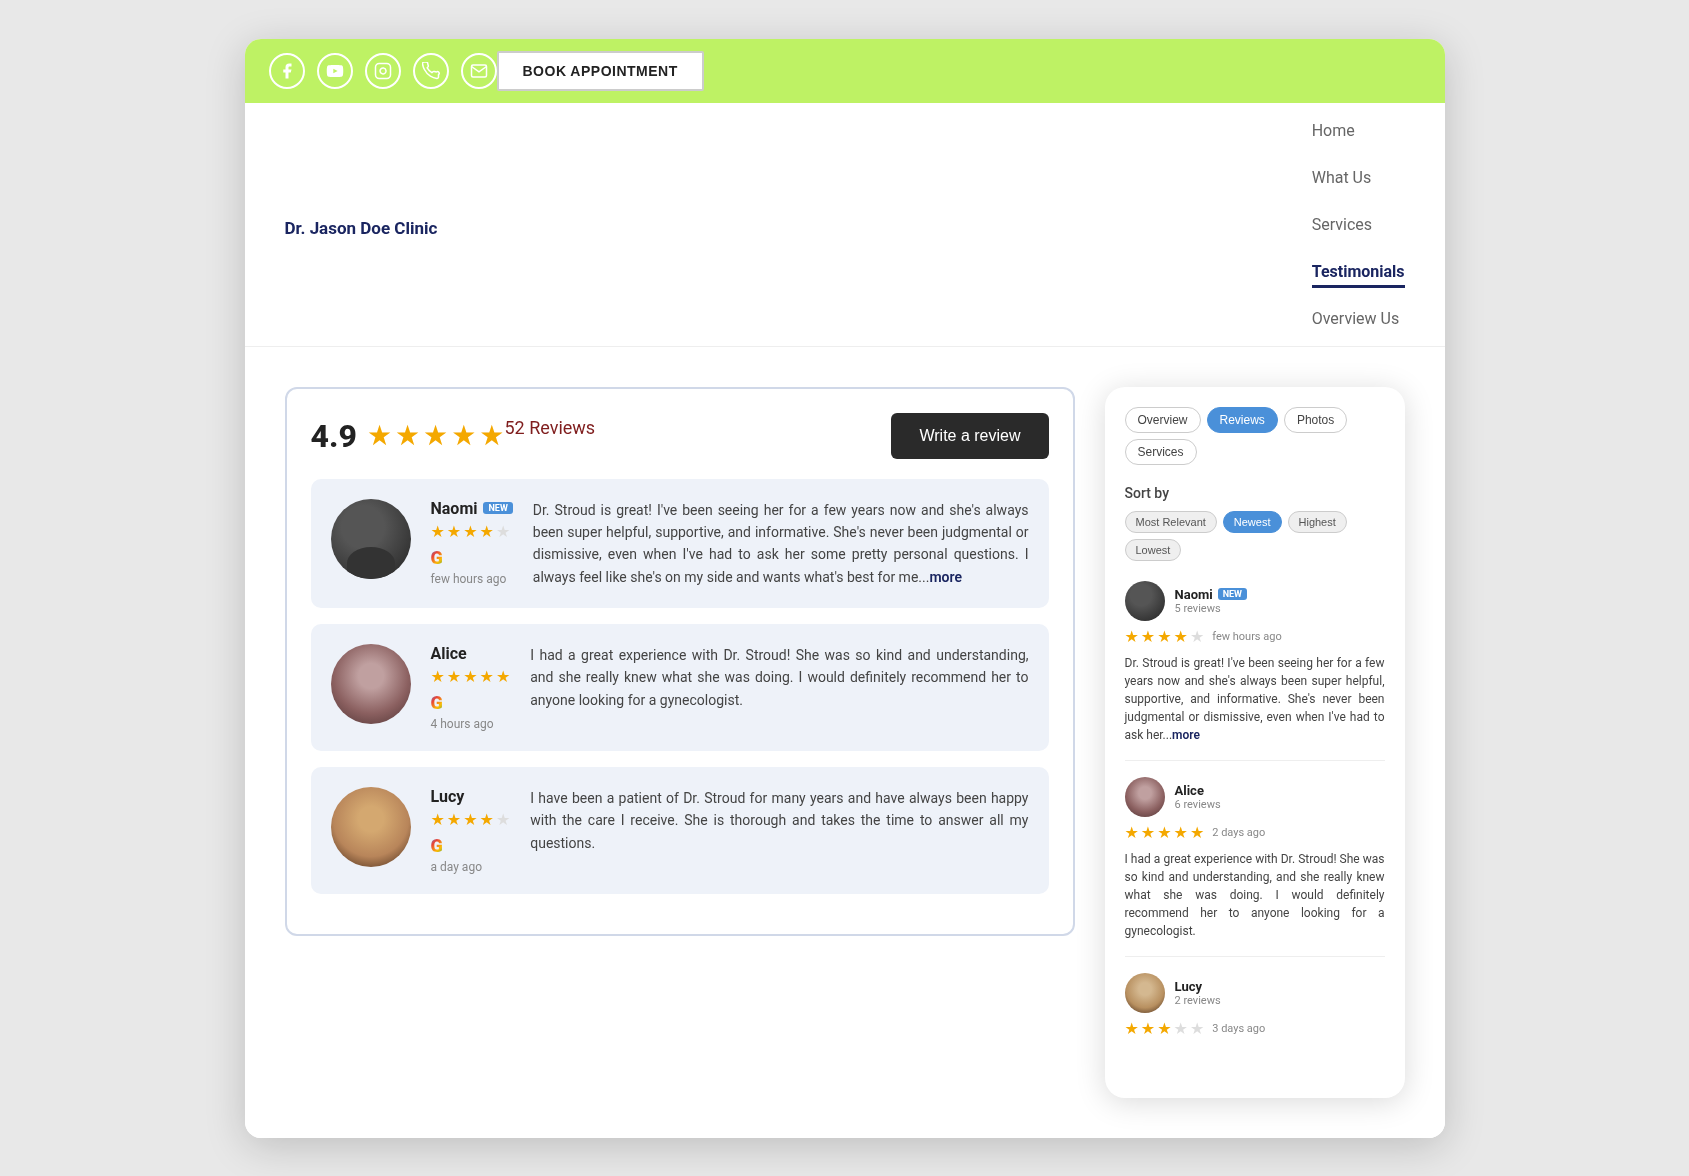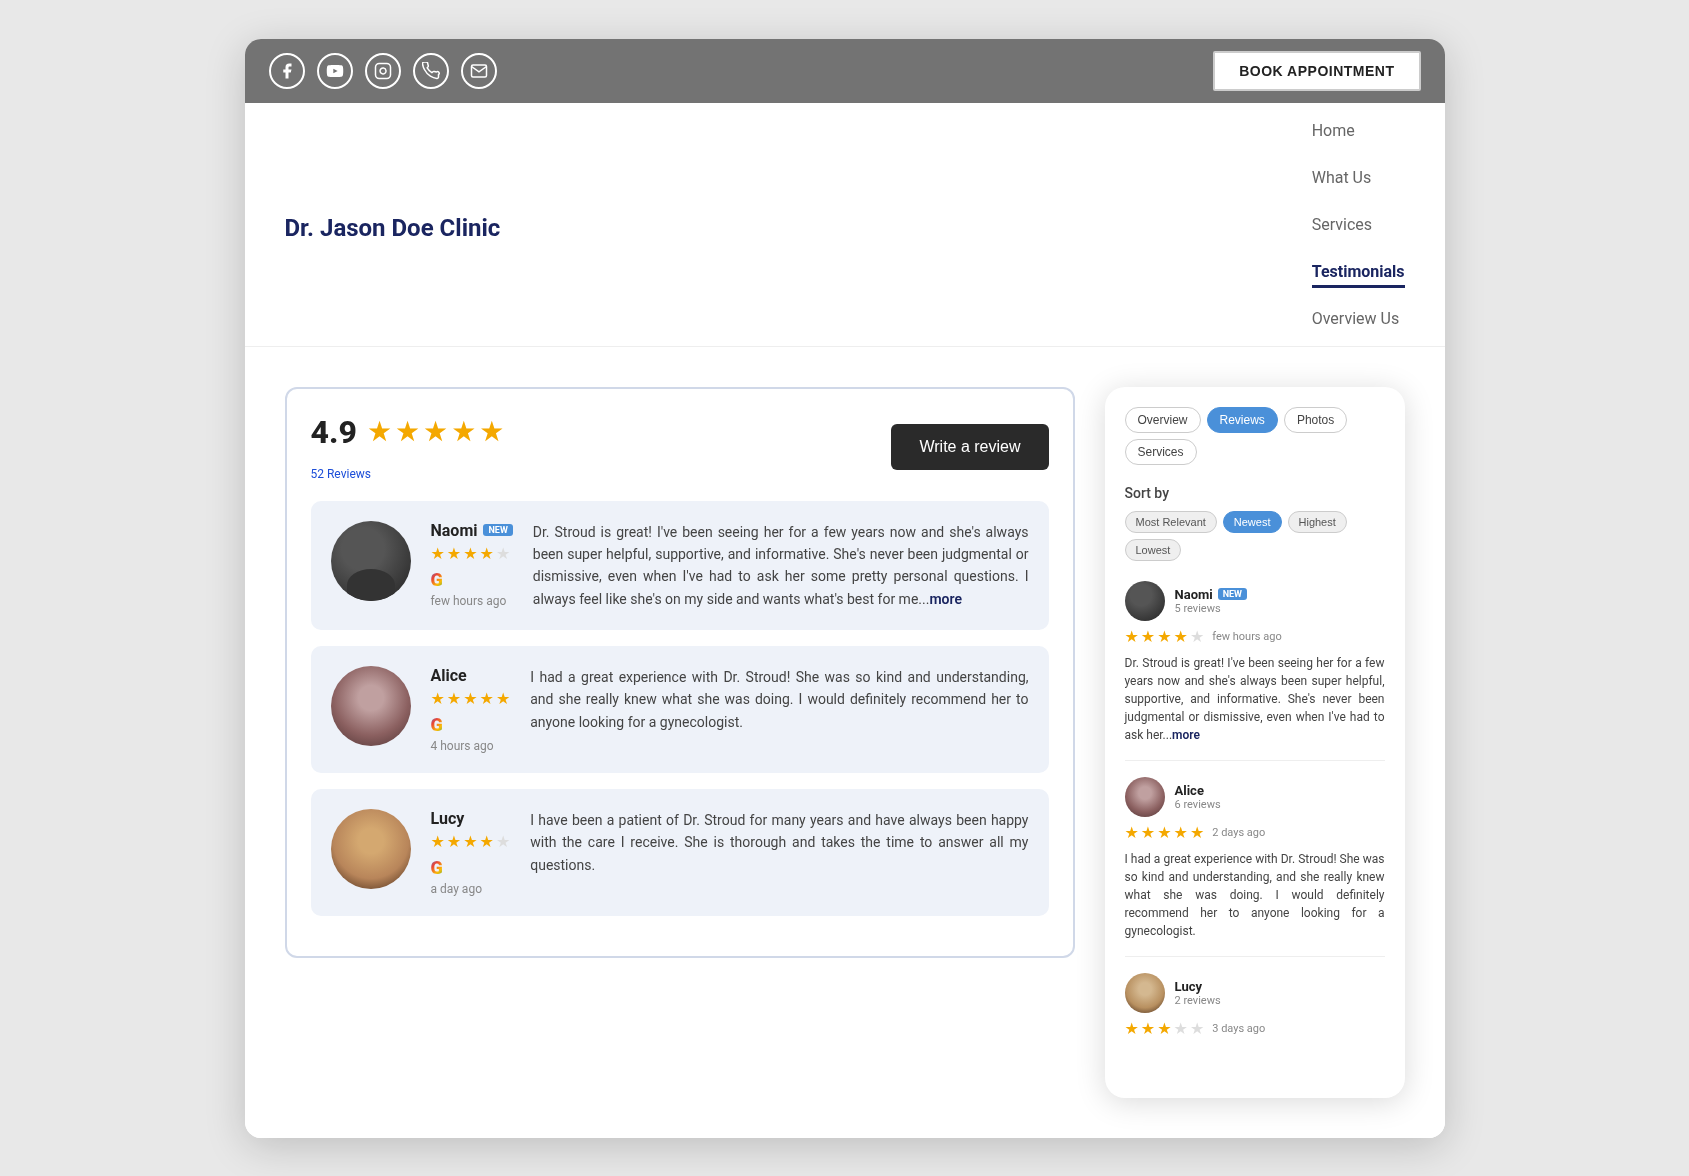--- a/index.html
+++ b/index.html
@@ -16,25 +16,24 @@
     .browser-frame {
       width: 1200px;
       background: #fff;
       border-radius: 16px;
       overflow: hidden;
       box-shadow: 0 8px 40px rgba(0,0,0,0.18);
     }
 
     
     .top-bar {
-      background: #737373;
+      background: #bef264;
       padding: 12px 24px;
       display: flex;
       align-items: center;
-      justify-content: space-between;
     }
     .social-icons {
       display: flex;
       gap: 12px;
       align-items: center;
     }
     .social-icon {
       width: 36px;
       height: 36px;
       border-radius: 50%;
@@ -59,21 +58,21 @@
     }
 
     
     .nav {
       padding: 18px 40px;
       display: flex;
       align-items: center;
       border-bottom: 1px solid #eee;
     }
     .nav-logo {
-      font-size: 24px;
+      font-size: 17px;
       font-weight: 700;
       color: #1a2560;
       margin-right: auto;
       margin-top: 7px;
     }
     .nav-links {
       display: flex;
       gap: 28px;
       list-style: none;
       flex-direction: column;
@@ -118,21 +117,21 @@
 
     .reviews-summary {
       display: flex;
       align-items: center;
       justify-content: space-between;
       margin-bottom: 20px;
     }
 
     .rating-block {
       display: flex;
-      flex-direction: column;
+      flex-direction: row;
     }
 
     .rating-score {
       display: flex;
       align-items: center;
       gap: 10px;
     }
 
     .score-number {
       font-size: 32px;
@@ -149,23 +148,23 @@
       font-size: 28px;
     }
 
     .star.filled { color: #f4a800; }
     .star.half { color: #f4a800; }
 
     .star-small.filled { color: #f4a800; }
     .star-small.empty { color: #ddd; }
 
     .reviews-count {
-      font-size: 12px;
-      color: #1d4ed8;
-      margin-top: 16px;
+      font-size: 18px;
+      color: #7f1d1d;
+      margin-top: 0;
     }
 
     .write-review-btn {
       background: #2a2a2a;
       color: #fff;
       border: none;
       padding: 14px 28px;
       font-size: 16px;
       font-weight: 400;
       border-radius: 6px;

